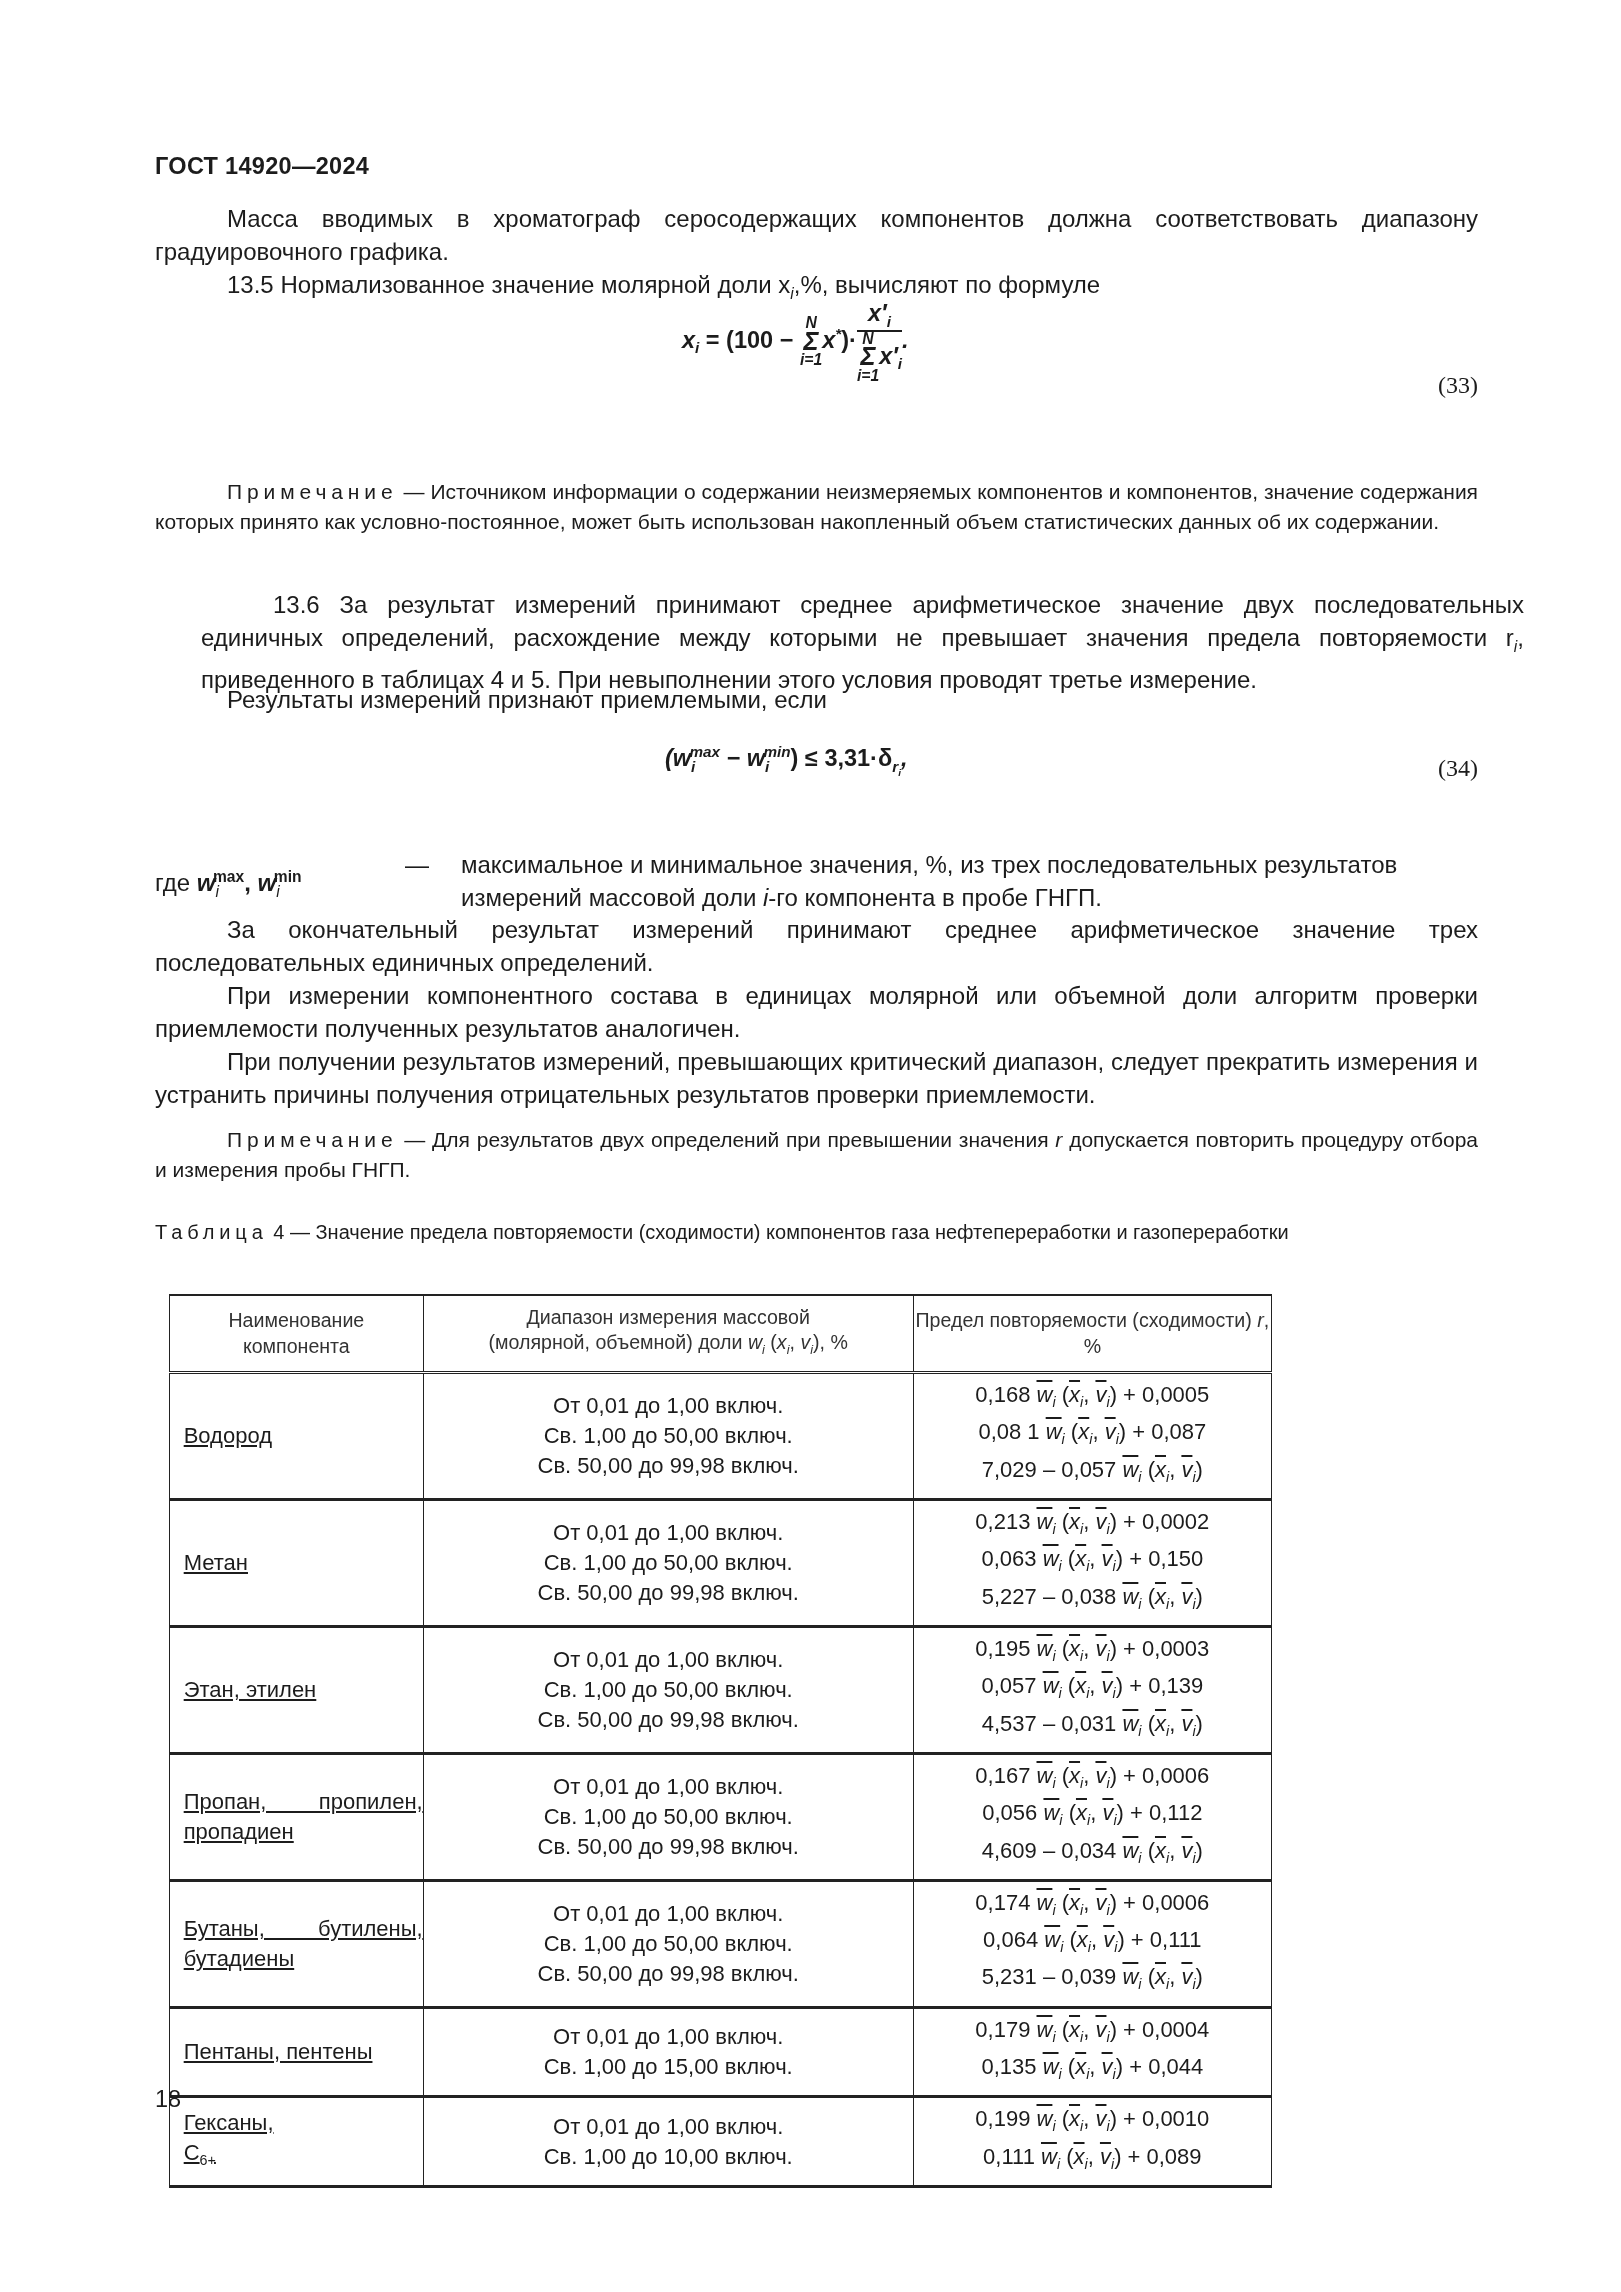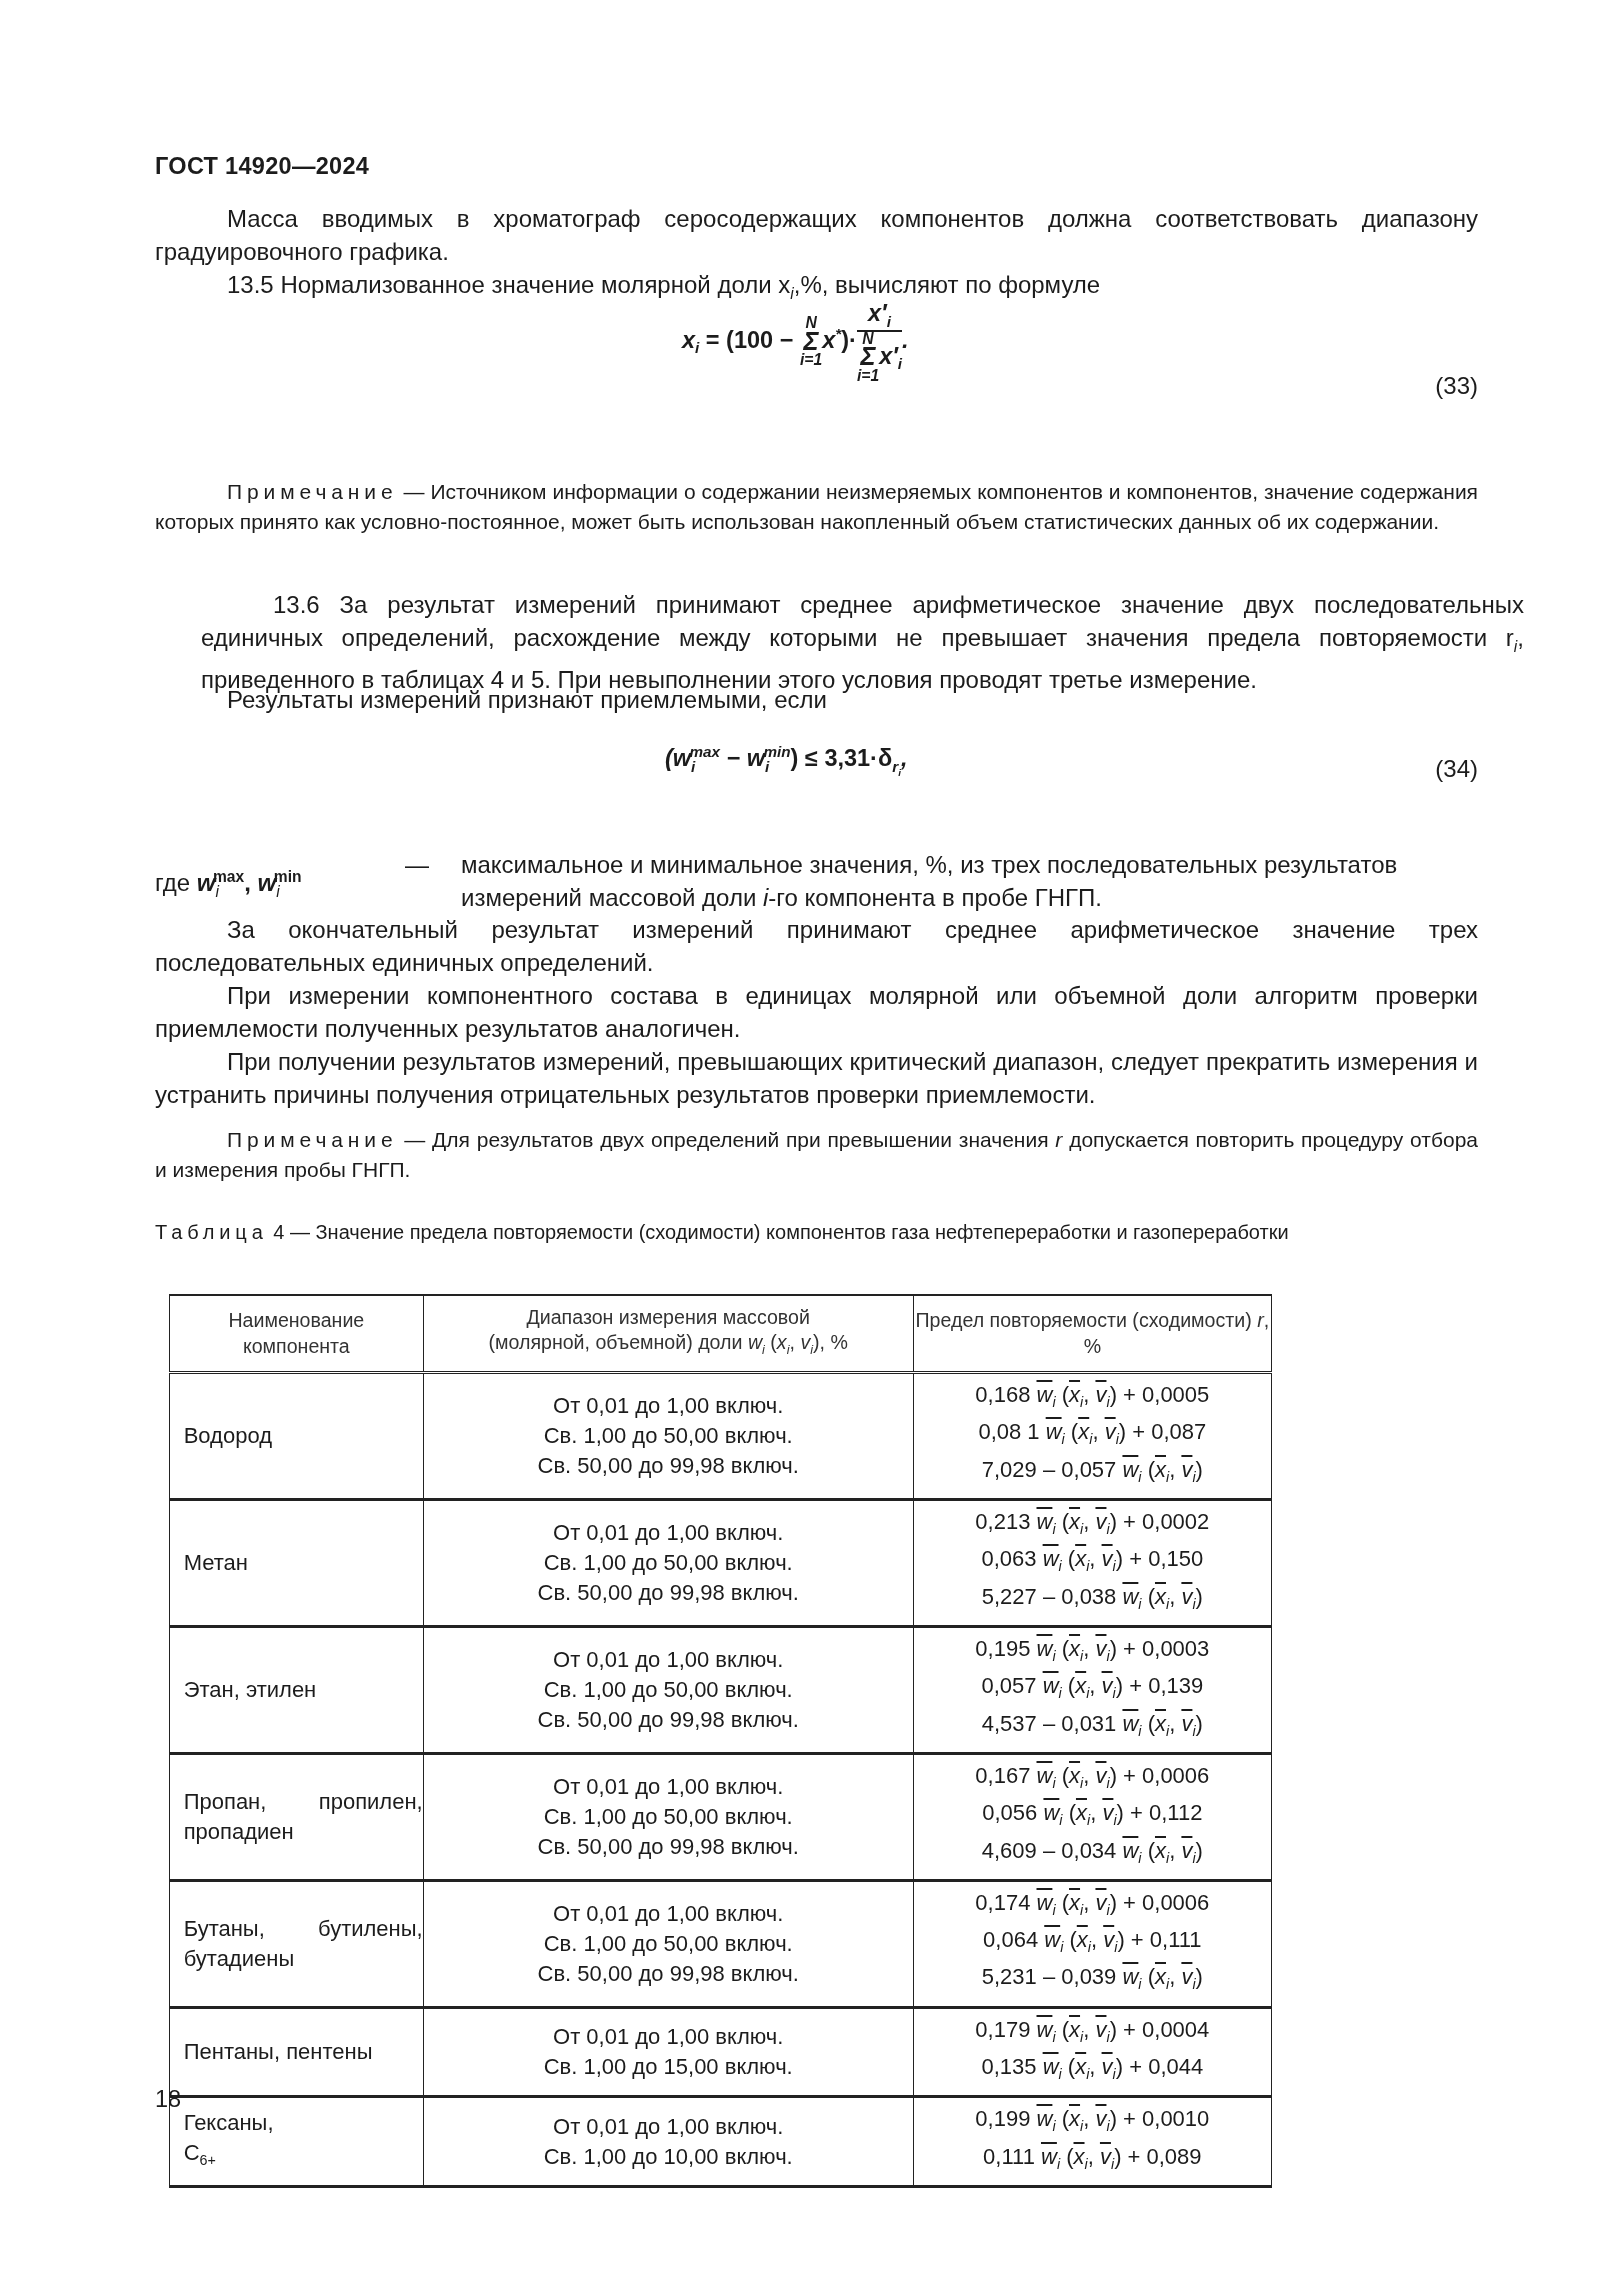--- a/index.html
+++ b/index.html
@@ -20,21 +20,21 @@
   .indent { text-indent: 72px; }
   .note {
     position: absolute; left: 0; width: 1323px;
     font-size: 21px; line-height: 30px; text-align: justify; text-indent: 72px;
   }
   .spaced { letter-spacing: 4.9px; }
   .formula {
     position: absolute; font-family: "Liberation Sans", sans-serif;
     font-weight: bold; font-style: italic; font-size: 23.5px;
   }
-  .eqnum { position: absolute; right: 0; font-size: 24px; }
+  .eqnum { position: absolute; right: 0; font-size: 24px; font-family: Liberation Serif, serif; }
   sub, sup { font-size: 0.65em; }
   .ital { font-style: italic; }
   .where {
     position: absolute; left: 0; width: 1323px; font-size: 24px; line-height: 33px;
   }
   .where .lbl { position: absolute; left: 0; top: 12px; }
   .where .dash { position: absolute; left: 250px; top: 0; }
   .where .def { position: absolute; left: 306px; top: 0; width: 1017px; }
   .caption {
     position: absolute; left: 0; width: 1323px;
@@ -47,21 +47,21 @@
   table.t4 td, table.t4 th {
     border-left: 1.5px solid #222; border-right: 1.5px solid #222;
     vertical-align: middle;
   }
   table.t4 th {
     font-weight: normal; font-size: 19.6px; line-height: 25.5px;
     text-align: center; height: 73px; border-top: 2.9px solid #222;
     border-bottom: 3.9px double #222; color: #333;
   }
   table.t4 td { border-bottom: 3.9px solid #222; line-height: 30px; padding: 5.9px 0; }
-  table.t4 td.name { padding-left: 13.7px; text-align: left; width: 239px; }
+  table.t4 td.name { padding-left: 13.7px; text-align: left; width: 239px; text-decoration: underline; }
   table.t4 td.range { text-align: center; width: 489px; }
   table.t4 td.limit { text-align: center; }
   .ov { text-decoration: overline; font-style: italic; }
   .pageno { position: absolute; left: 0; top: 2086px; font-size: 23.5px; }
   .frac { display: inline-block; vertical-align: middle; text-align: center; }
   .frac .num { display: block; border-bottom: 2px solid #1c1c1c; padding: 0 2px; }
   .frac .den { display: block; }
   .sigma { display: inline-block; vertical-align: middle; text-align: center; line-height: 13.7px; font-size: 15.7px; }
   .sigma .big { font-size: 25.5px; line-height: 23.5px; display: block; }
 </style>

